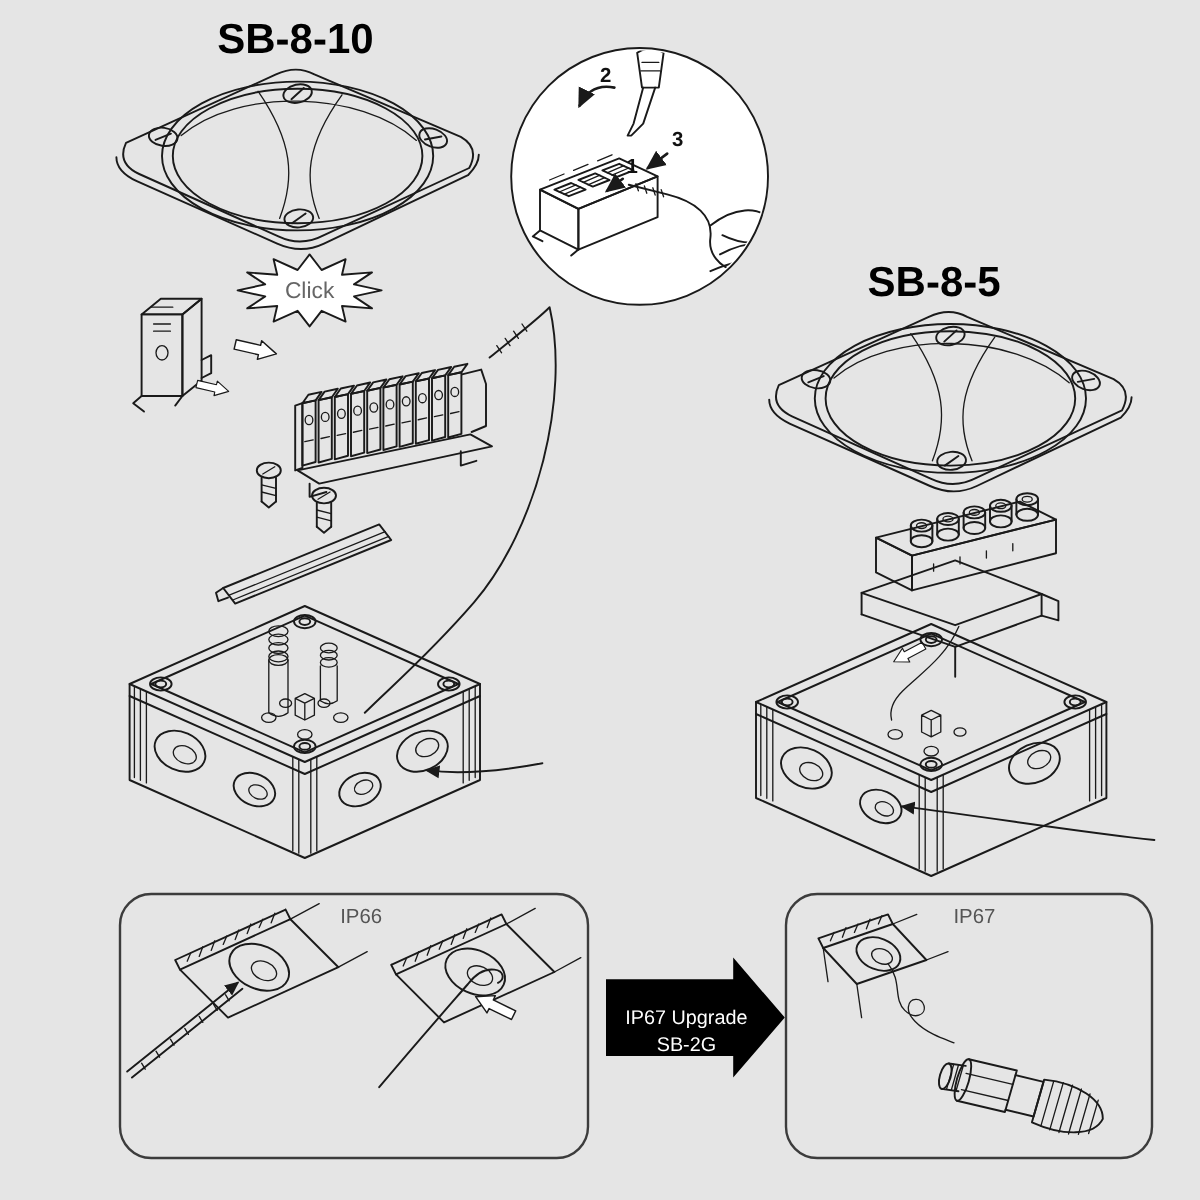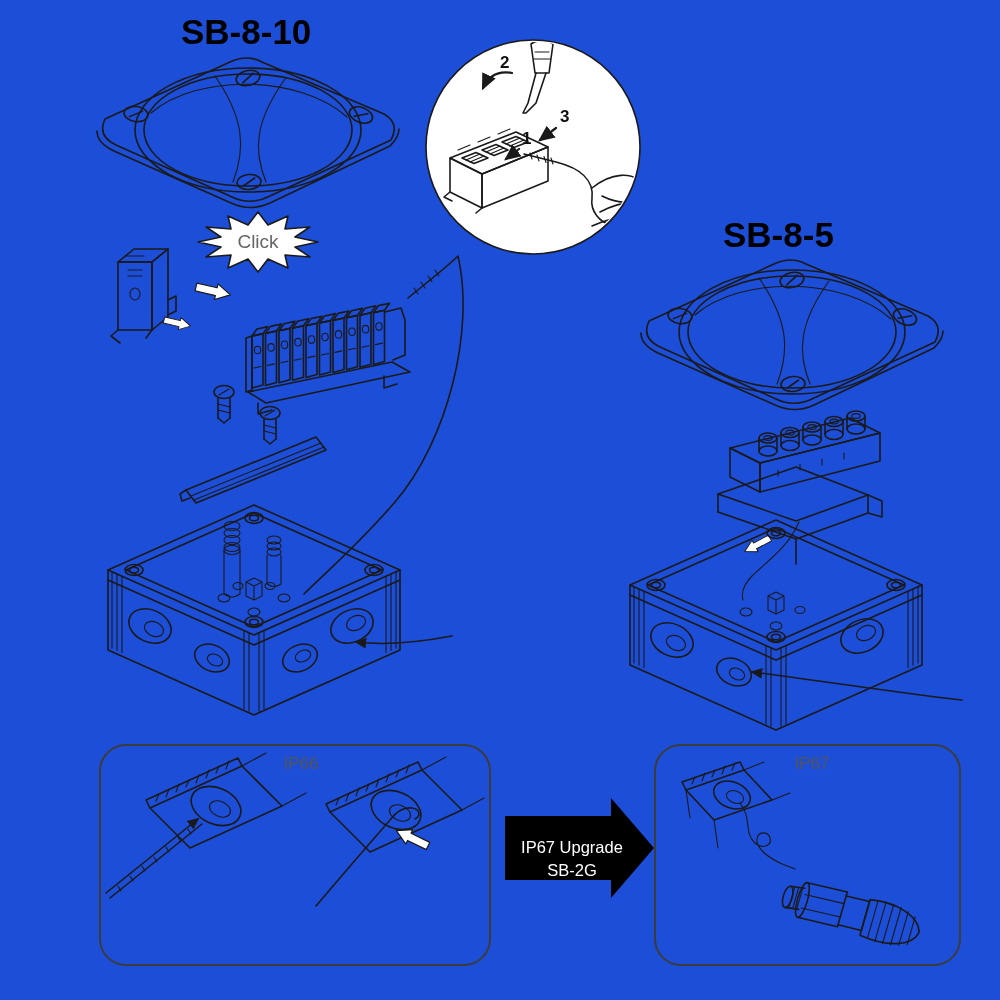--- a/index.html
+++ b/index.html
@@ -1,16 +1,16 @@
 <!DOCTYPE html>
 <html><head>
 <meta charset="utf-8">
 <style>
   html,body{margin:0;padding:0;background:#ffffff;}
-  .stage{position:relative;width:1000px;height:1000px;background:#1d4ed8;overflow:hidden;font-family:"Liberation Sans",sans-serif;text-decoration:underline;}
+  .stage{position:relative;width:1000px;height:1000px;background:#e5e5e5;overflow:hidden;font-family:"Liberation Sans",sans-serif;text-decoration:underline;}
   .art{position:absolute;left:0;top:0;}
   .ink{stroke:#1a1a1a;stroke-width:1.6;fill:none;stroke-linecap:round;stroke-linejoin:round;}
   .thin{stroke-width:1.1;}
   .s2{stroke-width:2.2;}
   .labels{font-family:"Liberation Sans",sans-serif;stroke:none;}
   .title{font-size:35px;font-weight:bold;fill:#000000;}
   .num{font-size:17px;font-weight:bold;fill:#111111;}
   .click{font-size:19px;fill:#666666;}
   .rating{font-size:17px;fill:#555555;}
   .arrowtext{font-size:16.5px;fill:#ffffff;}

